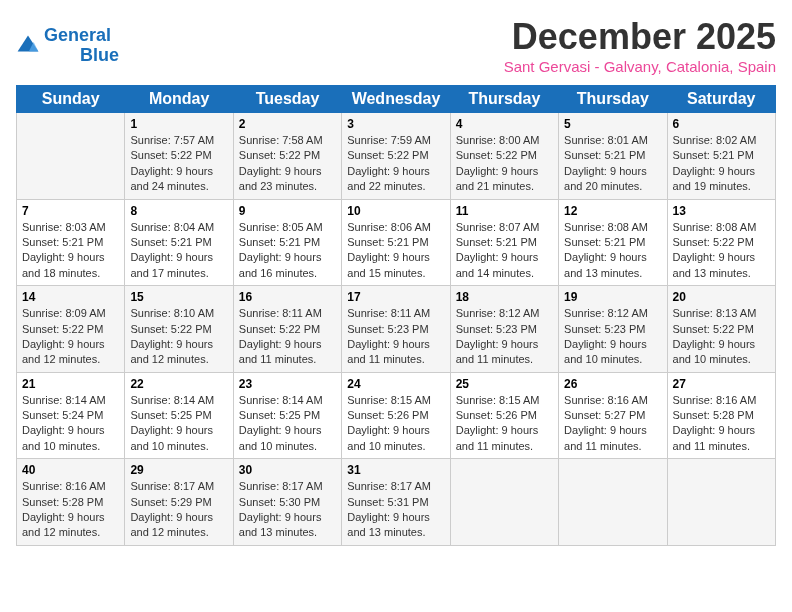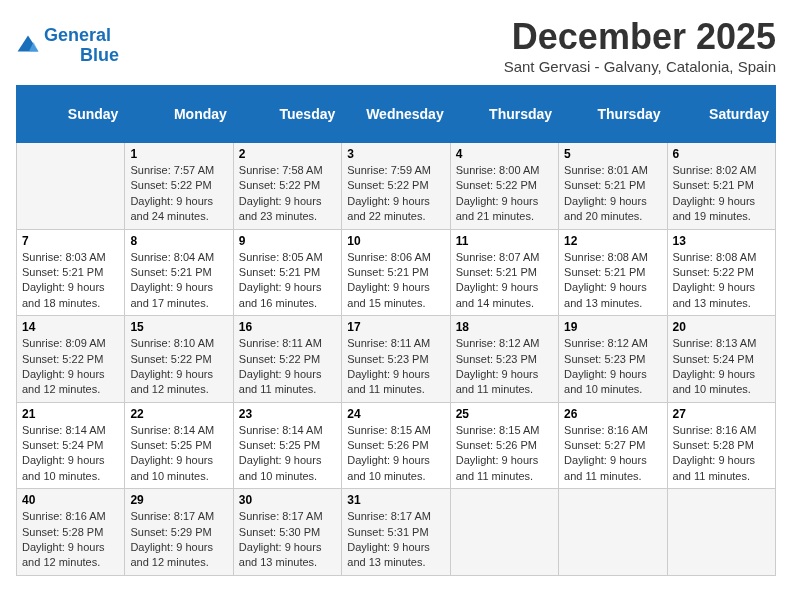--- a/index.html
+++ b/index.html
@@ -37,33 +37,33 @@
     .title-area {
       text-align: right;
     }
     .month-title {
       font-size: 36px;
       font-weight: bold;
       color: #333;
     }
     .subtitle {
       font-size: 15px;
-      color: #404040;
+      color: #ec4899;
     }
     table {
       width: 100%;
       border-collapse: collapse;
       font-size: 11px;
     }
     thead tr th {
       background-color: #1a6fba;
       color: #fff;
-      text-align: right;
-      padding: 20px 6px;
-      font-size: 14px;
+      text-align: center;
+      padding: 4px 6px;
+      font-size: 16px;
       font-weight: bold;
       border: 1px solid #1a6fba;
     }
     tbody tr td {
       border: 1px solid #ccc;
       vertical-align: top;
       padding: 4px 5px;
       height: 80px;
       width: 14.28%;
     }
@@ -251,21 +251,21 @@
         <td>
           <div class="day-num">19</div>
           <div class="day-info" style="white-space: pre-line;">Sunrise: 8:12 AM
 Sunset: 5:23 PM
 Daylight: 9 hours
 and 10 minutes.</div>
         </td>
         <td>
           <div class="day-num">20</div>
           <div class="day-info" style="white-space: pre-line;">Sunrise: 8:13 AM
-Sunset: 5:24 PM
+Sunset: 5:22 PM
 Daylight: 9 hours
 and 10 minutes.</div>
         </td>
       </tr>
       <tr>
         <td>
           <div class="day-num">21</div>
           <div class="day-info" style="white-space: pre-line;">Sunrise: 8:14 AM
 Sunset: 5:24 PM
 Daylight: 9 hours

